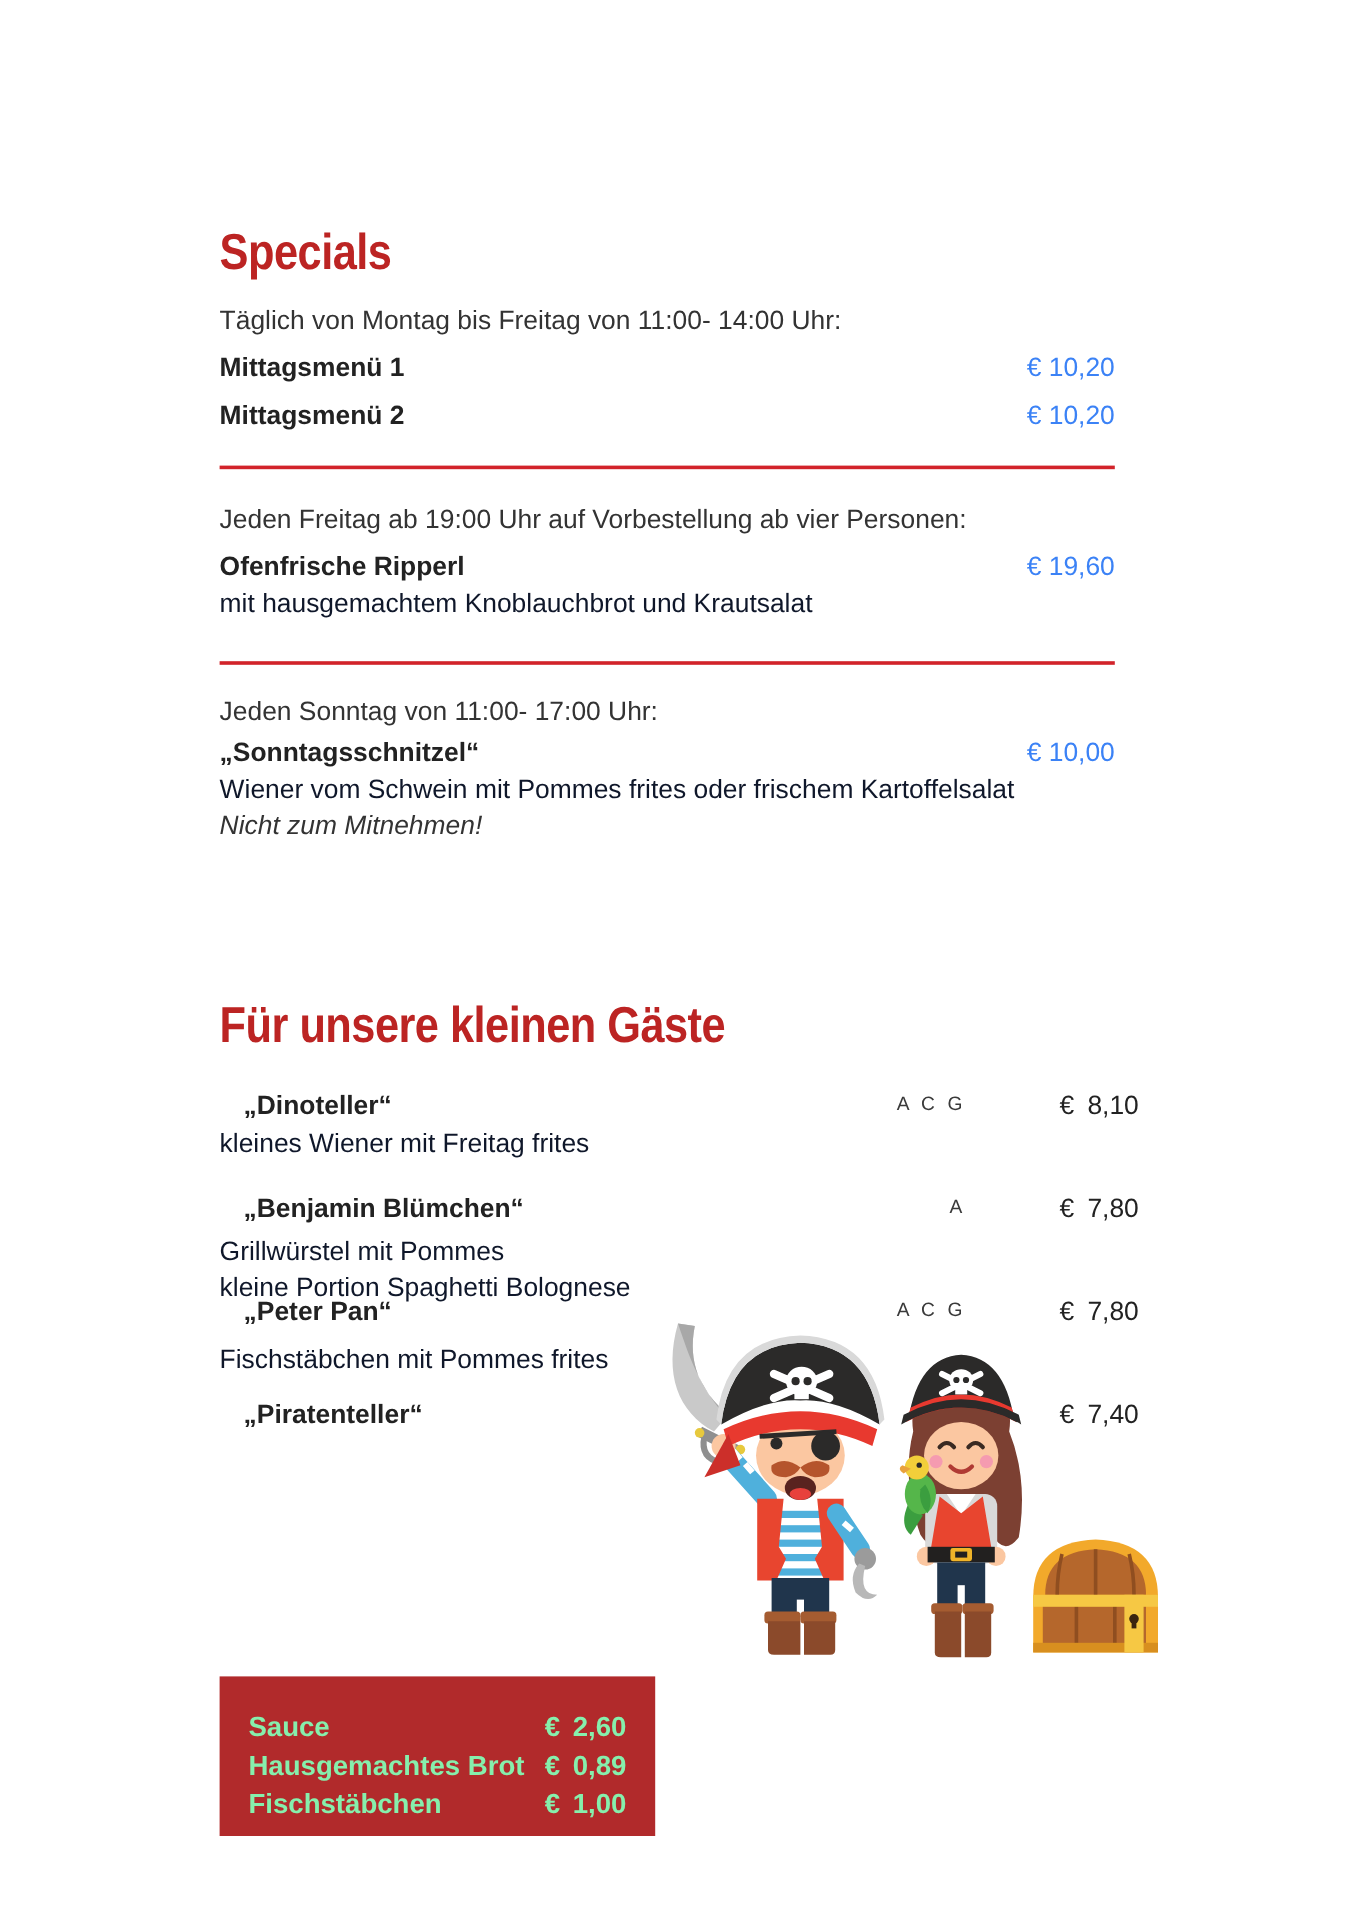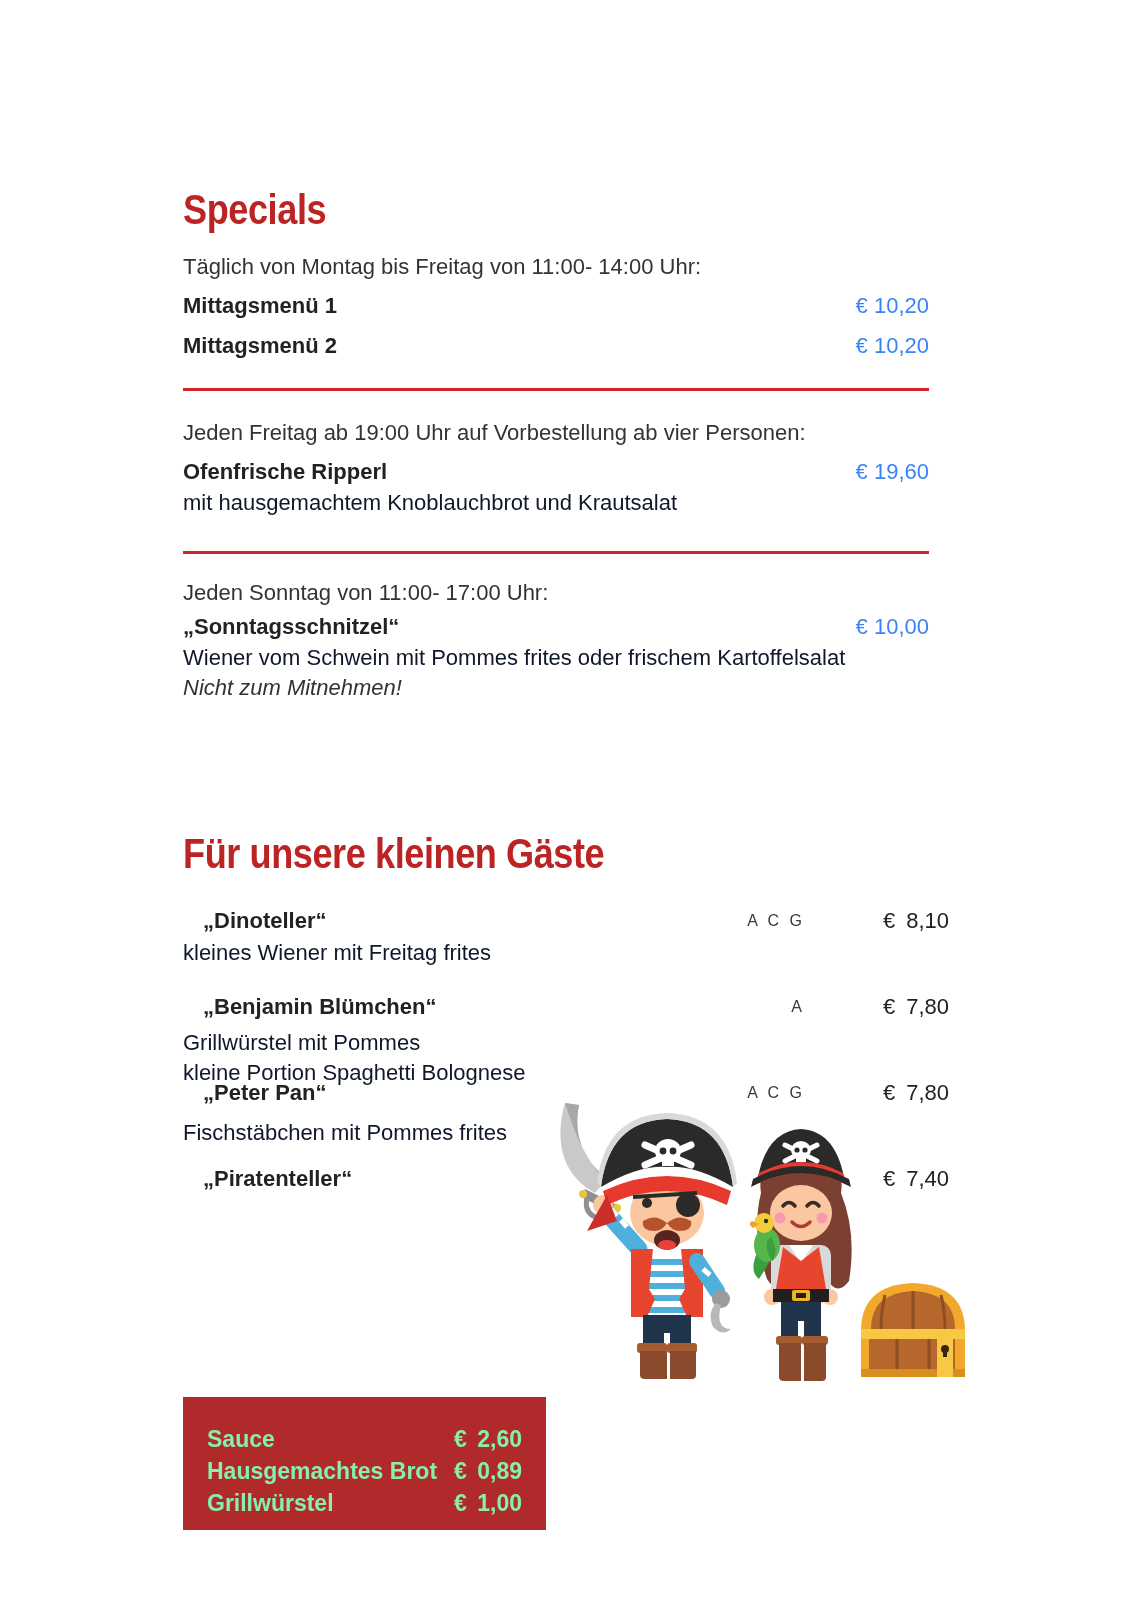--- a/index.html
+++ b/index.html
@@ -348,19 +348,19 @@
     </span>
   </div>
   <div class="extras-row">
     <span class="extras-name">Hausgemachtes Brot</span>
     <span class="extras-price">
       <span>€</span>
       <span>0,89</span>
     </span>
   </div>
   <div class="extras-row">
-    <span class="extras-name">Grillwürstel</span>
+    <span class="extras-name">Fischstäbchen</span>
     <span class="extras-price">
       <span>€</span>
       <span>1,00</span>
     </span>
   </div>
 </div>
 
 </body></html>

